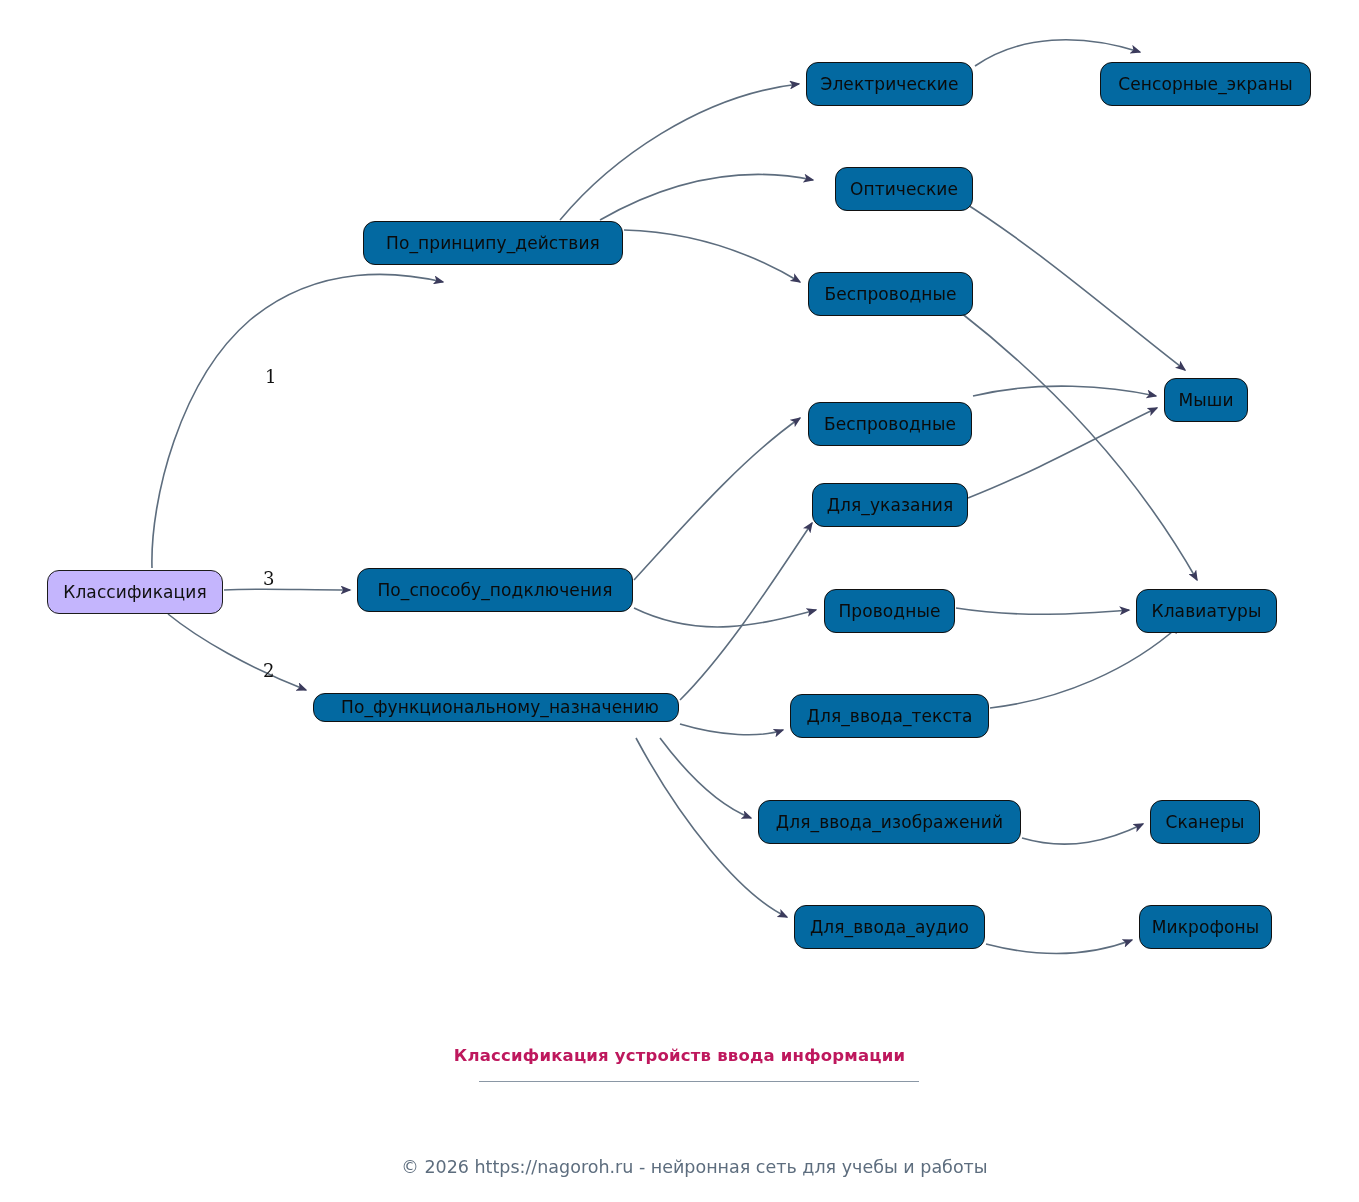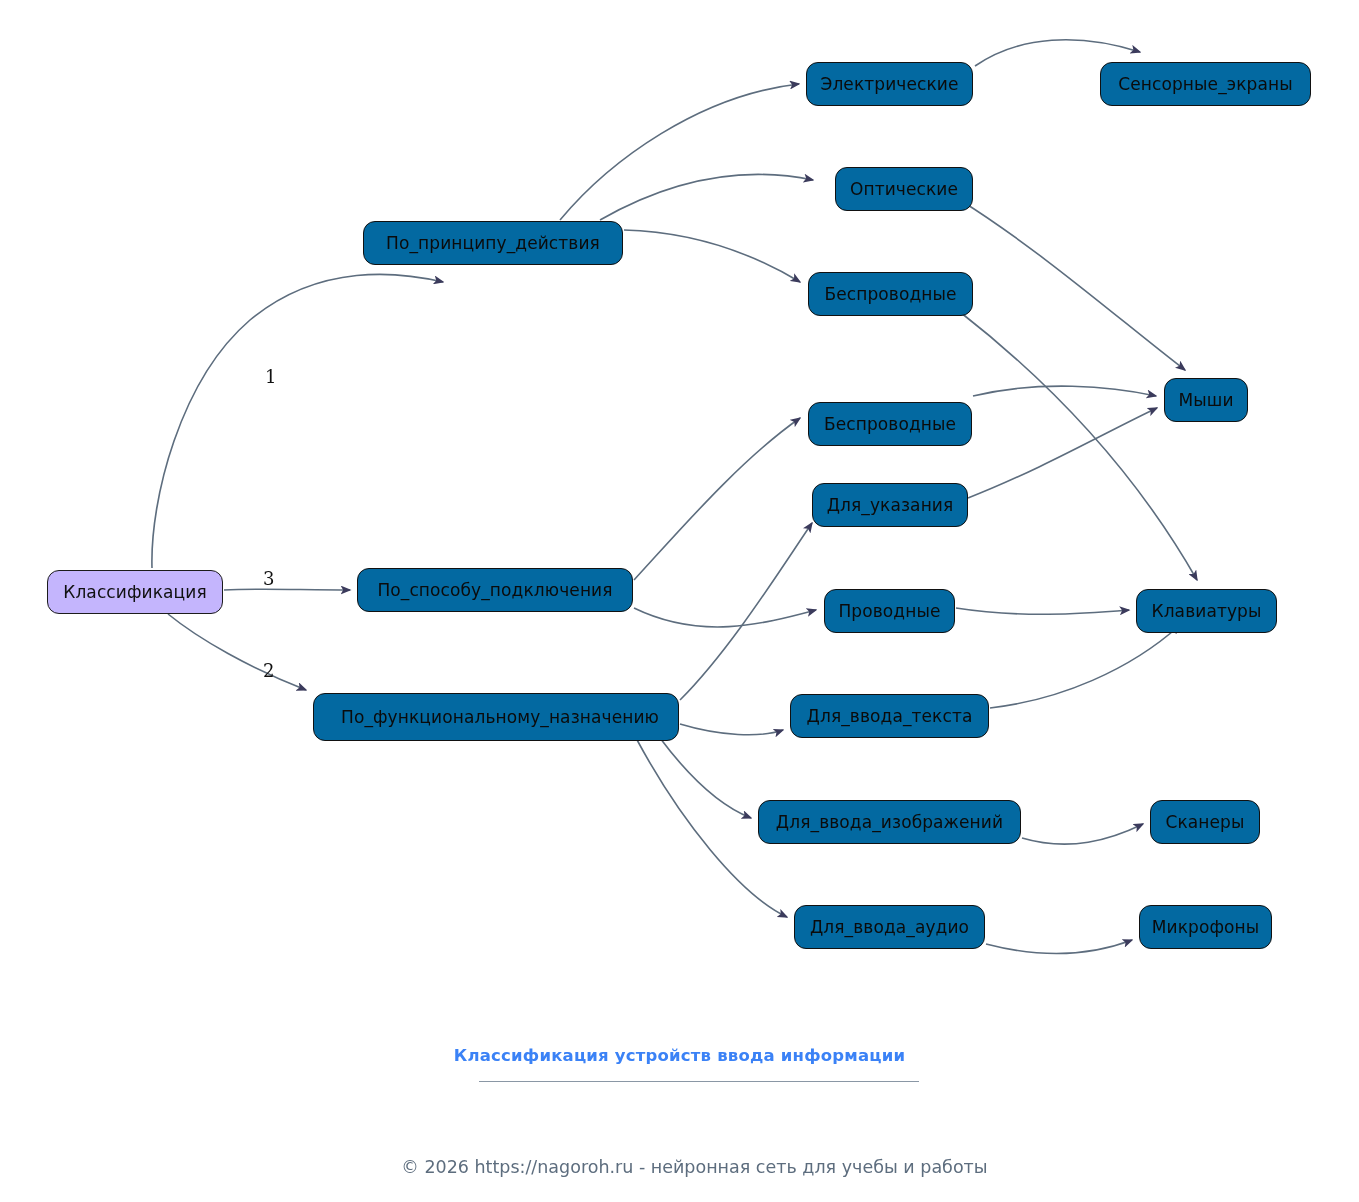--- a/index.html
+++ b/index.html
@@ -56,21 +56,21 @@
   }
   #footer-title {
     position: absolute;
     left: 0;
     width: 1359px;
     top: 1046px;
     text-align: center;
     font-family: "DejaVu Sans", sans-serif;
     font-weight: bold;
     font-size: 16.5px;
-    color: #3b82f6;
+    color: #be185d;
     letter-spacing: 0.2px;
   }
   #footer-rule {
     position: absolute;
     left: 479px;
     top: 1081px;
     width: 440px;
     height: 1px;
     background: #8a97a5;
   }
@@ -125,21 +125,21 @@
   <div id="nodes-layer">
       <div class="node-box root" style="left: 47px; top: 570px; width: 176px; height: 44px;">
         <span>Классификация</span>
       </div>
       <div class="node-box" style="left: 363px; top: 221px; width: 260px; height: 44px;">
         <span>По_принципу_действия</span>
       </div>
       <div class="node-box" style="left: 357px; top: 568px; width: 276px; height: 44px;">
         <span>По_способу_подключения</span>
       </div>
-      <div class="node-box" style="left: 313px; top: 693px; width: 366px; height: 48px; padding-left: 8px;">
+      <div class="node-box" style="left: 313px; top: 693px; width: 366px; height: 29px; padding-left: 8px;">
         <span>По_функциональному_назначению</span>
       </div>
       <div class="node-box" style="left: 806px; top: 62px; width: 167px; height: 44px;">
         <span>Электрические</span>
       </div>
       <div class="node-box" style="left: 821px; top: 167px; width: 138px; height: 44px; margin-left: 14px;">
         <span>Оптические</span>
       </div>
       <div class="node-box" style="left: 808px; top: 272px; width: 165px; height: 44px;">
         <span>Беспроводные</span>

